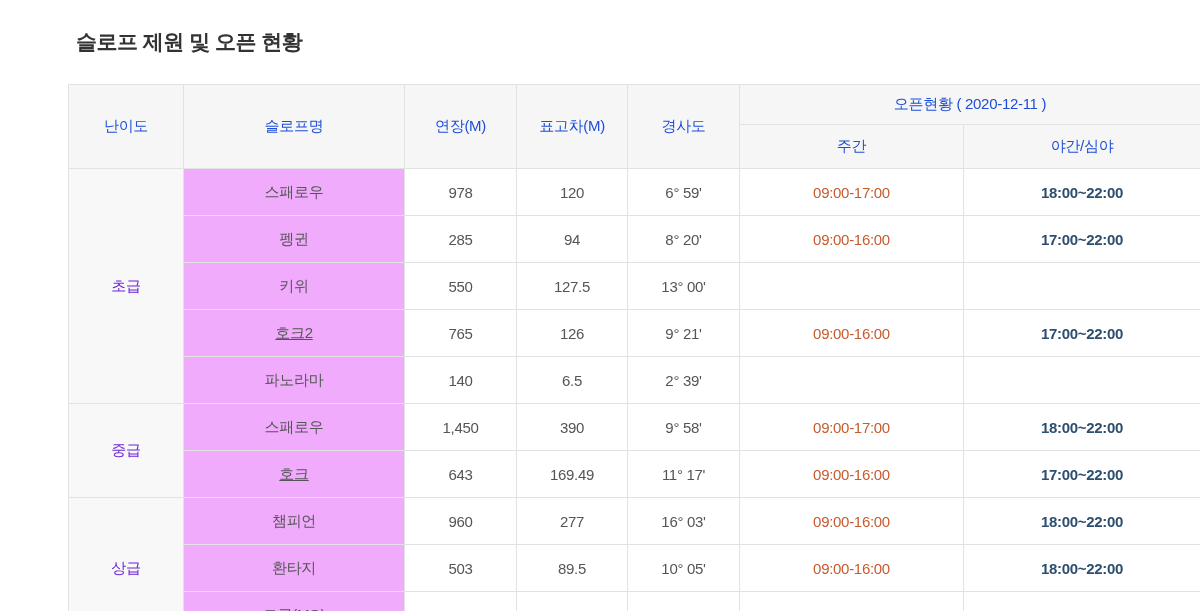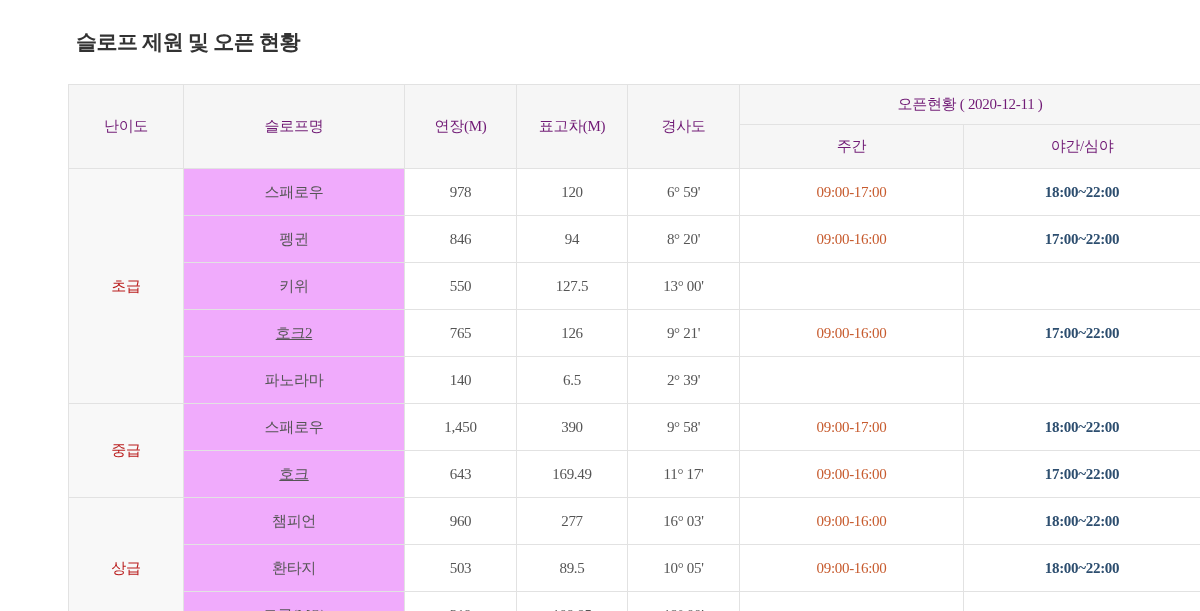--- a/index.html
+++ b/index.html
@@ -2,21 +2,21 @@
 <html style="--day-color: #c75b2e; --night-color: #2d4e6f;"><head>
 <meta charset="utf-8">
 <style>
   * { margin: 0; padding: 0; box-sizing: border-box; }
   html, body {
     width: 1200px; height: 611px;
     overflow: hidden;
     background: #ffffff;
     font-family: "Liberation Sans", "DejaVu Sans", sans-serif;
   }
-  .page { position: relative; width: 1200px; height: 611px; font-family: Liberation Serif, serif; }
+  .page { position: relative; width: 1200px; height: 611px; }
   .page-title {
     position: absolute;
     left: 76px; top: 28px;
     font-size: 21px;
     font-weight: 700;
     color: #333333;
     letter-spacing: -0.5px;
   }
   table.slope-table {
     position: absolute;
@@ -29,26 +29,26 @@
     border: 1px solid #e2e2e2;
     text-align: center;
     vertical-align: middle;
     font-size: 15px;
     color: #555555;
     font-weight: 400;
     letter-spacing: -0.3px;
   }
   .slope-table thead th {
     background: #f6f6f6;
-    color: #701a75;
+    color: #1d4ed8;
   }
   .slope-table thead tr.h-top th { height: 40px; }
   .slope-table thead tr.h-bot th { height: 44px; }
   .slope-table tbody tr { height: 47px; }
-  .slope-table td.difficulty { background: #f8f8f8; color: #b91c1c; }
+  .slope-table td.difficulty { background: #f8f8f8; color: #6d28d9; }
   .slope-table td.name { background: #f0abfc; }
   .slope-table td.name span.linked { text-decoration: underline; }
   .slope-table td.day { color: var(--day-color, #c75b2e); }
   .slope-table td.night { color: var(--night-color, #2d4e6f); font-weight: 700; }
   col.c-diff  { width: 115px; }
   col.c-name  { width: 221px; }
   col.c-len   { width: 112px; }
   col.c-elev  { width: 111px; }
   col.c-grad  { width: 112px; }
   col.c-day   { width: 224px; }
@@ -89,21 +89,21 @@
           <td class="difficulty" rowspan="5">초급</td>
           <td class="name"><span>스패로우</span></td>
           <td>978</td>
           <td>120</td>
           <td>6° 59'</td>
           <td class="day">09:00-17:00</td>
           <td class="night">18:00~22:00</td>
         </tr>
         <tr>
           <td class="name"><span>펭귄</span></td>
-          <td>846</td>
+          <td>285</td>
           <td>94</td>
           <td>8° 20'</td>
           <td class="day">09:00-16:00</td>
           <td class="night">17:00~22:00</td>
         </tr>
         <tr>
           <td class="name"><span>키위</span></td>
           <td>550</td>
           <td>127.5</td>
           <td>13° 00'</td>

